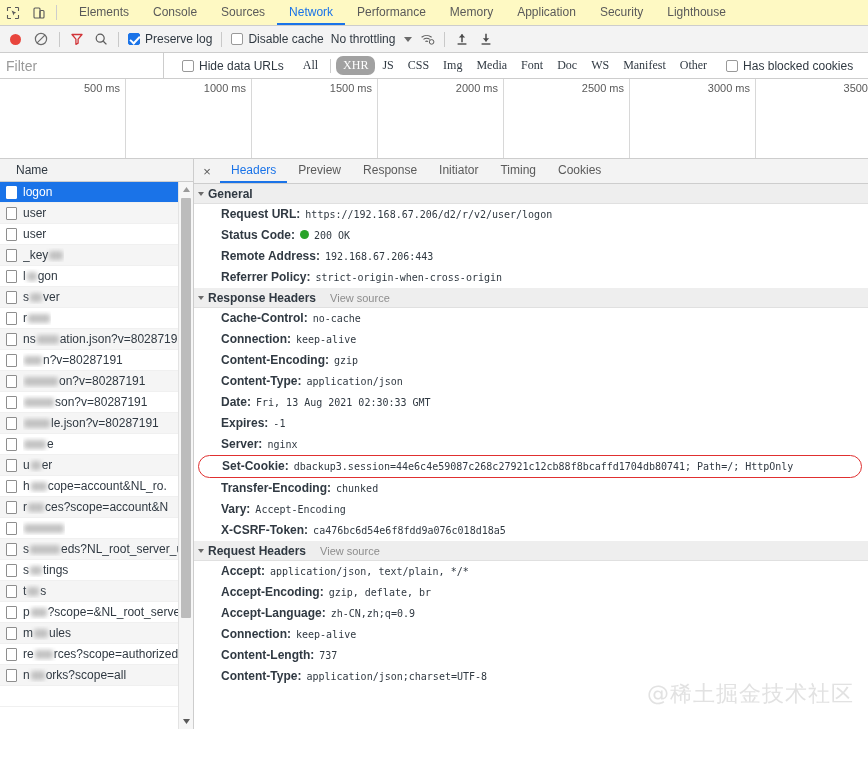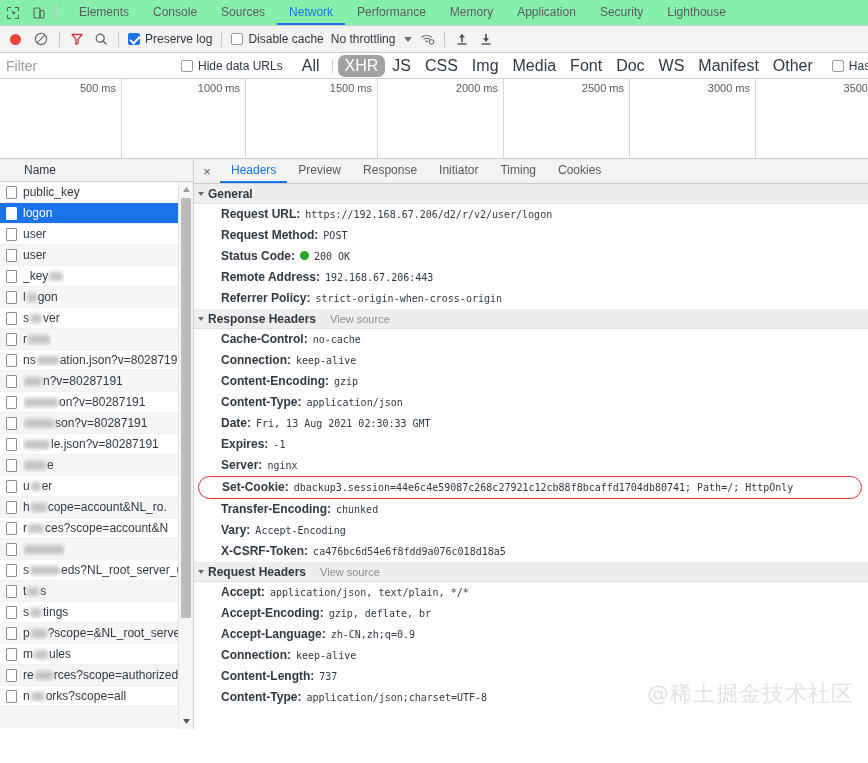--- a/index.html
+++ b/index.html
@@ -9,21 +9,21 @@
     font-family: "Liberation Sans", sans-serif;
     font-size: 12px;
     color: #303942;
     overflow: hidden;
   }
   #app { position: relative; width: 868px; height: 763px; overflow: hidden; }
 
   
   .devtools-tabbar {
     height: 26px; display: flex; align-items: stretch;
-    background: #86efac; border-bottom: 1px solid #cdcdcd;
+    background: #fef9c3; border-bottom: 1px solid #cdcdcd;
   }
   .tb-icon-btn {
     width: 26px; display: flex; align-items: center; justify-content: center;
     cursor: pointer;
   }
   .tb-sep { width: 1px; background: #cdcdcd; margin: 5px 4px; }
   .main-tabs { display: flex; align-items: stretch; margin-left: 6px; }
   .main-tab {
     padding: 0 12px; display: flex; align-items: center;
     font-size: 12px; color: #5a5a5a; cursor: pointer; white-space: nowrap;
@@ -67,21 +67,21 @@
   .filter-input {
     width: 163px; height: 100%; border: none; outline: none;
     padding: 0 6px; font-size: 14px; font-family: "Liberation Sans", sans-serif;
     color: #303942; background: transparent;
   }
   .filter-input::placeholder { color: #9a9a9a; }
   .filter-row .vdiv { width:1px; height: 100%; background:#cdcdcd; }
   .type-list { display: flex; align-items: center; gap: 0px; padding-left: 8px; }
   .type-item {
     padding: 2px 7px; border-radius: 7px; cursor: pointer; color: #303942;
-    white-space: nowrap; font-size: 16px;
+    white-space: nowrap; font-size: 12px; font-family: Liberation Serif, serif;
   }
   .type-item.active { background: #a1a1a1; color: #ffffff; }
   .type-sep { width:1px; height:14px; background:#cdcdcd; margin: 0 5px; }
 
   
   .overview {
     height: 80px; background: #ffffff; border-bottom: 1px solid #cdcdcd;
     position: relative; overflow: hidden;
   }
   .ov-tick {
@@ -94,21 +94,21 @@
 
   
   .main-area { display: flex; height: 570px; }
 
   
   .req-pane {
     width: 194px; flex: none; border-right: 1px solid #cdcdcd;
     display: flex; flex-direction: column; background: #fff; position: relative;
   }
   .req-head {
-    height: 23px; display: flex; align-items: center; padding: 0 24px;
+    height: 23px; display: flex; align-items: center; padding: 0 16px;
     font-size: 12px; color: #303942; background: #f3f3f3;
     border-bottom: 1px solid #cdcdcd;
   }
   .req-list { flex: 1; overflow: hidden; position: relative; }
   .req-row {
     height: 21px; display: flex; align-items: center; gap: 6px;
     padding-left: 6px; font-size: 12px; color: #303942;
     border-bottom: 1px solid #f0f0f0; cursor: pointer; white-space: nowrap;
   }
   .req-row:nth-child(even) { background: #f5f5f5; }
@@ -333,24 +333,24 @@
       <div class="type-item"><span>Other</span></div>
     </div>
     <div class="chk-wrap" style="margin-left:8px">
       <span class="chk"></span>
       <span class="chk-label">Has blocked cookies</span>
     </div>
 
   </div>
 
   <div class="overview">
-    <div class="ov-tick" style="left:16px;width:106px;">
+    <div class="ov-tick" style="left:0px;width:126px;">
       <span>500 ms</span>
     </div>
-    <div class="ov-tick" style="left:120px;width:126px;text-align:center;">
+    <div class="ov-tick" style="left:126px;width:126px;text-align:center;">
       <span>1000 ms</span>
     </div>
     <div class="ov-tick" style="left:252px;width:126px;">
       <span>1500 ms</span>
     </div>
     <div class="ov-tick" style="left:378px;width:126px;">
       <span>2000 ms</span>
     </div>
     <div class="ov-tick" style="left:504px;width:126px;">
       <span>2500 ms</span>
@@ -363,24 +363,20 @@
     </div>
   </div>
 
   <div class="main-area">
 
     <div class="req-pane">
       <div class="req-head">
         <span>Name</span>
       </div>
       <div class="req-list" id="req-list">
-          <div class="req-row">
-            <span class="file-ico"></span>
-            <span class="req-label">public_key</span>
-          </div>
           <div class="req-row selected">
             <span class="file-ico"></span>
             <span class="req-label">logon</span>
           </div>
           <div class="req-row">
             <span class="file-ico"></span>
             <span class="req-label">user</span>
           </div>
           <div class="req-row">
             <span class="file-ico"></span>
@@ -441,25 +437,25 @@
           <div class="req-row">
             <span class="file-ico"></span>
             <span class="req-label"><span class="blur-seg" style="width: 40px;"></span></span>
           </div>
           <div class="req-row">
             <span class="file-ico"></span>
             <span class="req-label">s<span class="blur-seg" style="width: 30px;"></span>eds?NL_root_server_uui</span>
           </div>
           <div class="req-row">
             <span class="file-ico"></span>
+            <span class="req-label">s<span class="blur-seg" style="width: 12px;"></span>tings</span>
+          </div>
+          <div class="req-row">
+            <span class="file-ico"></span>
             <span class="req-label">t<span class="blur-seg" style="width: 12px;"></span>s</span>
-          </div>
-          <div class="req-row">
-            <span class="file-ico"></span>
-            <span class="req-label">s<span class="blur-seg" style="width: 12px;"></span>tings</span>
           </div>
           <div class="req-row">
             <span class="file-ico"></span>
             <span class="req-label">p<span class="blur-seg" style="width: 16px;"></span>?scope=&amp;NL_root_serve</span>
           </div>
           <div class="req-row">
             <span class="file-ico"></span>
             <span class="req-label">m<span class="blur-seg" style="width: 14px;"></span>ules</span>
           </div>
           <div class="req-row">
@@ -517,24 +513,20 @@
         <div class="sect-head">
           <span class="tri"></span>
           <span class="sect-title">General</span>
         </div>
         <div id="general-rows">
             <div class="hdr-row">
               <span class="hdr-name">Request URL:</span>
               <span class="hdr-val">https://192.168.67.206/d2/r/v2/user/logon</span>
             </div>
             <div class="hdr-row">
-              <span class="hdr-name">Request Method:</span>
-              <span class="hdr-val">POST</span>
-            </div>
-            <div class="hdr-row">
               <span class="hdr-name">Status Code:</span>
               <span class="status-dot" style="background: rgb(41, 163, 41);"></span>
               <span class="hdr-val" style="margin-left: 1px;">200 OK</span>
             </div>
             <div class="hdr-row">
               <span class="hdr-name">Remote Address:</span>
               <span class="hdr-val">192.168.67.206:443</span>
             </div>
             <div class="hdr-row">
               <span class="hdr-name">Referrer Policy:</span>

